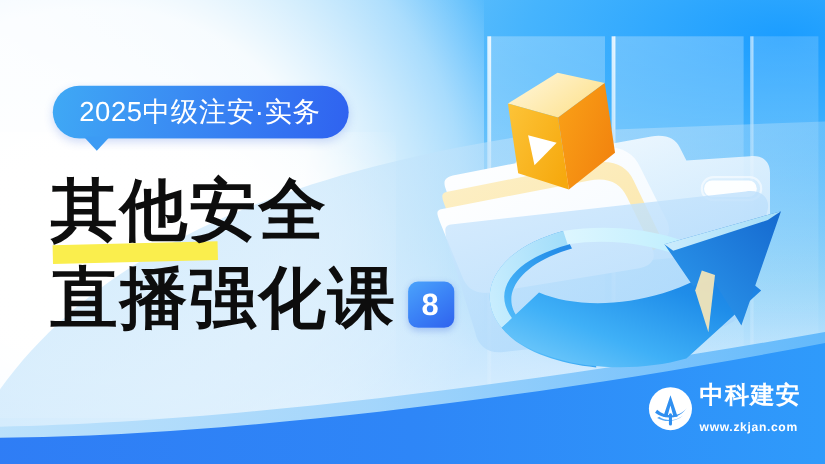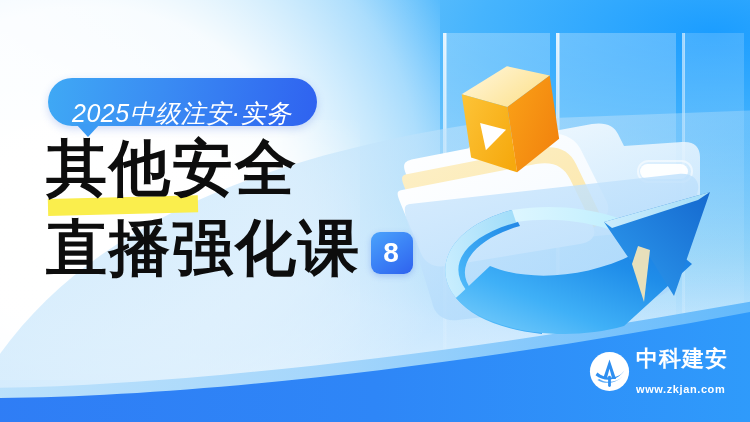--- a/index.html
+++ b/index.html
@@ -48,28 +48,27 @@
 
   
   .pill-wrap {
     position:absolute;
     left:48px; top:78px;
     width:320px; height:58px;
   }
   .pill {
     position:relative;
     display:inline-flex;
-    align-items:flex-end;
+    align-items:center;
     justify-content:center;
     height:48px;
     padding:0 26px 0 24px;
     border-radius:26px;
     background:linear-gradient(100deg, #3fa9f5 0%, #3a8cf3 42%, #2f62f0 100%);
     box-shadow:0 3px 9px rgba(40,90,220,0.22);
-    font-style:italic;
   }
   .pill-text {
     color:#ffffff;
     font-size:25px;
     font-weight:400;
     letter-spacing:0.5px;
     line-height:1;
     white-space:nowrap;
   }
   .pill-tail {
@@ -77,21 +76,21 @@
     left:28px; bottom:-11px;
     width:0; height:0;
     border-left:12px solid transparent;
     border-right:12px solid transparent;
     border-top:13px solid #3c9bf4;
   }
 
   
   .title-block {
     position:absolute;
-    left:46px; top:136px;
+    left:46px; top:160px;
     width:420px;
   }
   .title-line {
     position:relative;
     font-family:"Liberation Serif", serif;
     font-weight:700;
     font-size:61px;
     line-height:66px;
     color:#0d0d0d;
     letter-spacing:2px;

